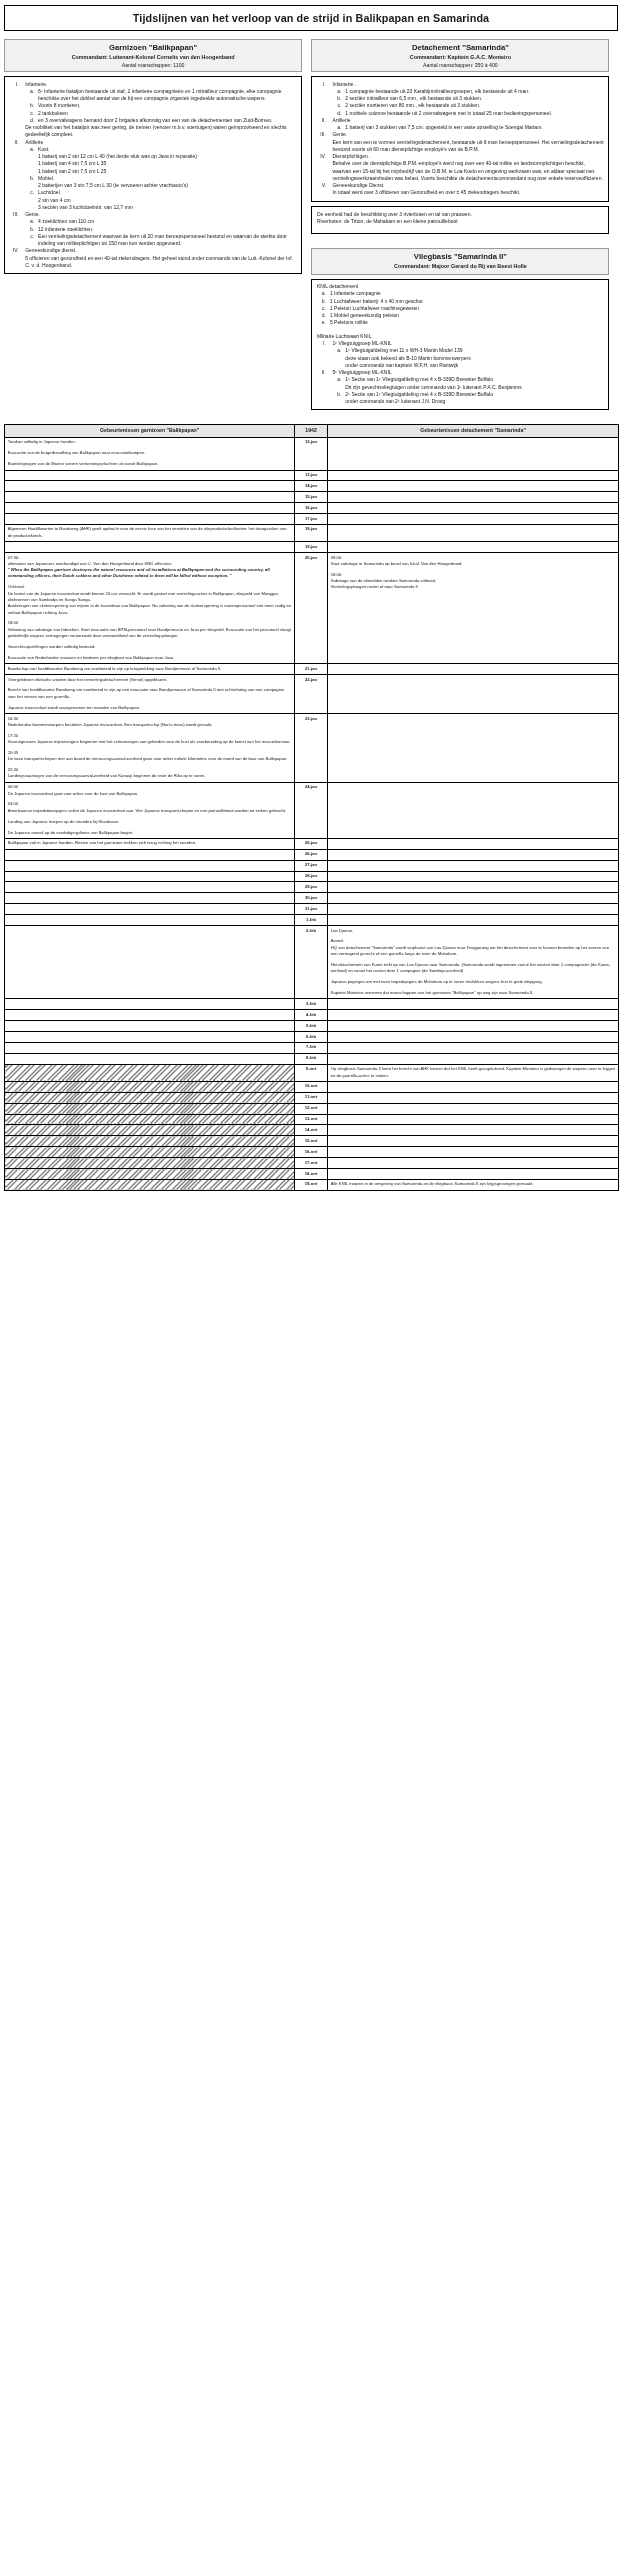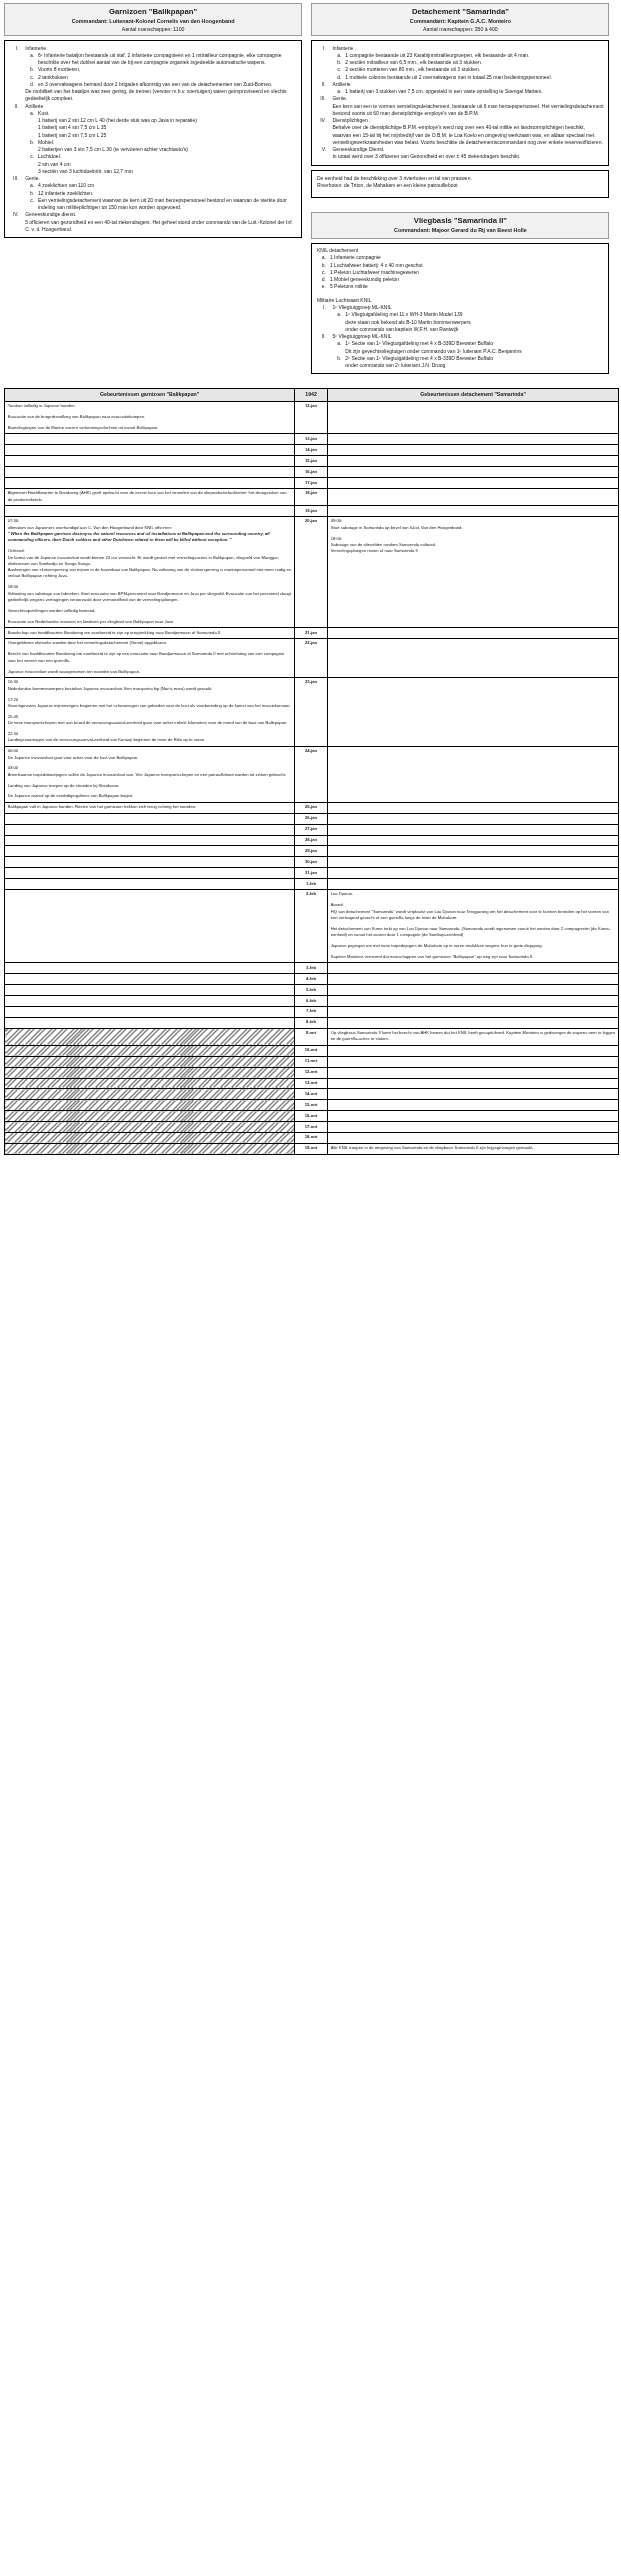--- a/index.html
+++ b/index.html
@@ -99,20 +99,23 @@
   .hatched {
     background-image: repeating-linear-gradient(
       -45deg, #000 0px, #000 0.5px, #ffffff 0.5px, #ffffff 2.6px);
   }
 </style>
 </head>
 <body>
 
 <div class="page">
 
+  <div class="title-banner">
+    <div class="t">Tijdslijnen van het verloop van de strijd in Balikpapan en Samarinda</div>
+  </div>
 
   <div class="cards">
 
     <div class="col">
       <div class="card-head">
         <div class="name">Garnizoen "Balikpapan"</div>
         <div class="cmd">Commandant: Luitenant-Kolonel Cornelis van den Hoogenband</div>
         <div class="men">Aantal manschappen: 1100</div>
       </div>
       <div class="card-body">

